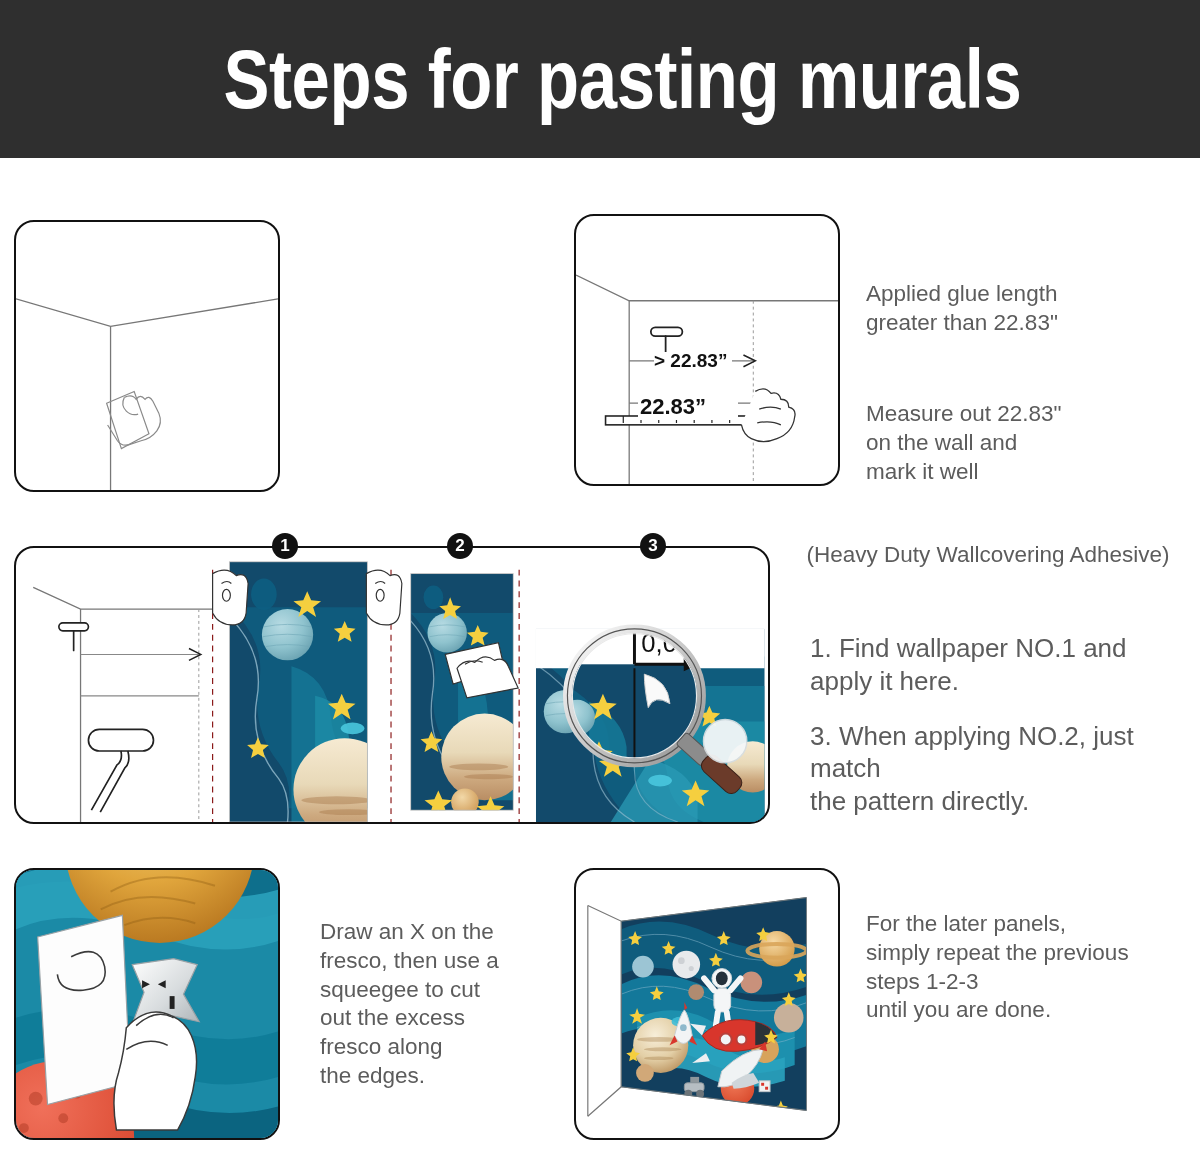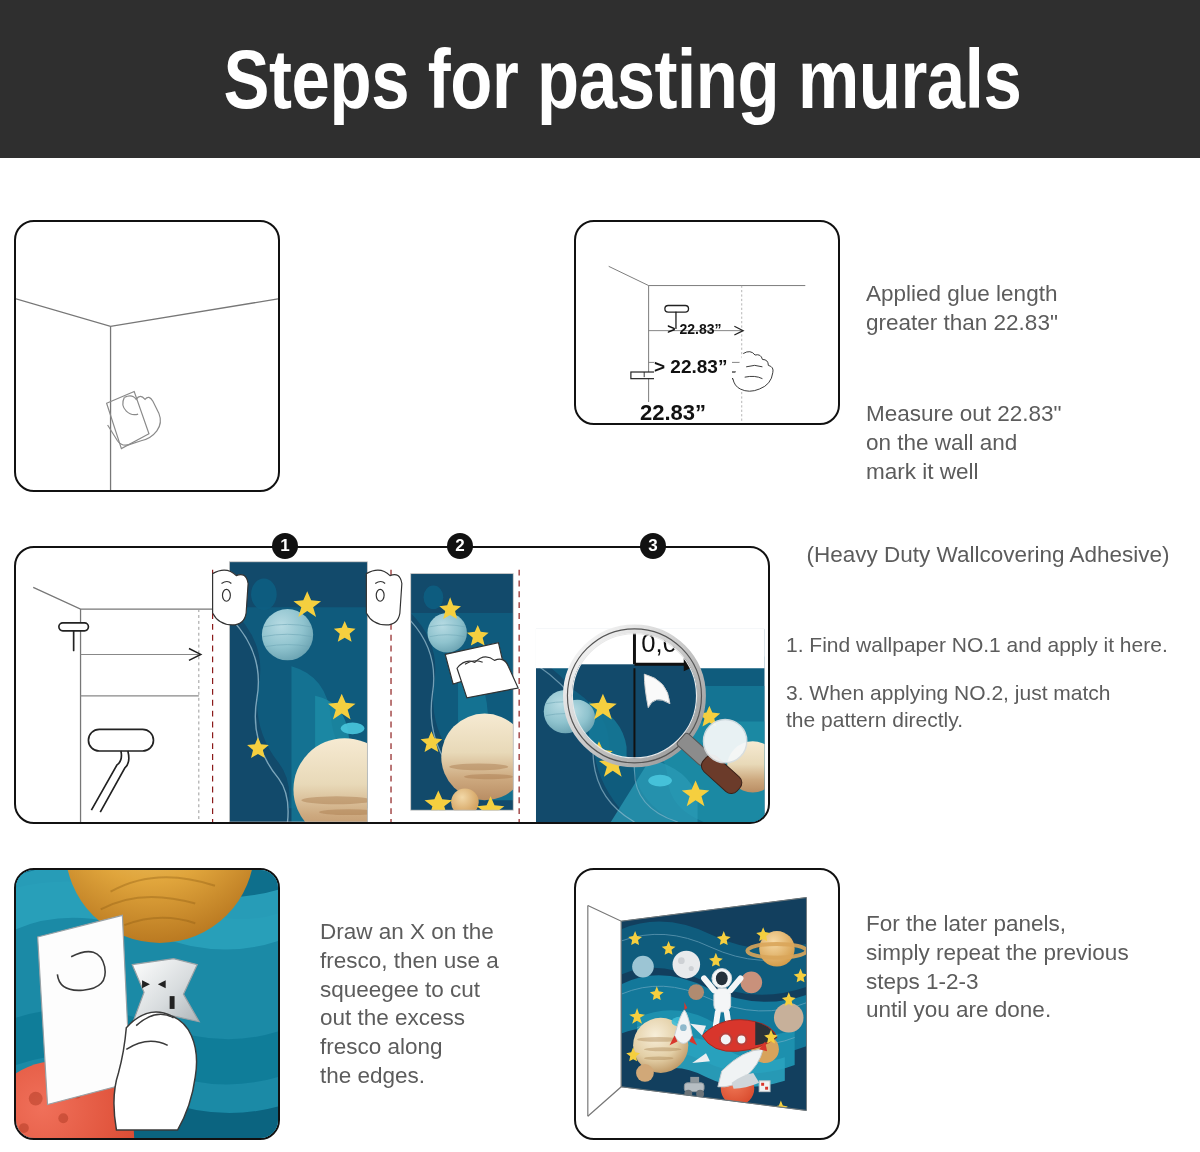--- a/index.html
+++ b/index.html
@@ -29,21 +29,21 @@
   }
   .caption {
     position: absolute; color: #5c5c5c; font-size: 22.5px; line-height: 1.28;
     font-family: "Liberation Sans", sans-serif; white-space: pre-line;
   }
 
   svg { display: block; }
 
   
   #p1 { left: 14px;  top: 220px; width: 266px; height: 272px; }
-  #p2 { left: 574px; top: 220px; width: 266px; height: 205px; }
+  #p2 { left: 574px; top: 214px; width: 266px; height: 272px; }
   #cap1 { left: 303px; top: 246px; width: 250px; }
   #cap2a { left: 866px; top: 280px; width: 300px; }
   #cap2b { left: 866px; top: 400px; width: 300px; }
 
   
   #pmid { left: 14px; top: 546px; width: 756px; height: 278px; }
   .badge {
     position: absolute; width: 26px; height: 26px; border-radius: 50%;
     background: #111; color: #fff; font-size: 17px; font-weight: 700;
     display: flex; align-items: center; justify-content: center;
@@ -51,21 +51,21 @@
   }
   #b1 { left: 272px; top: 533px; }
   #b2 { left: 447px; top: 533px; }
   #b3 { left: 640px; top: 533px; }
 
   #useHead {
     position: absolute; left: 778px; top: 540px; width: 420px;
     text-align: center; color: #5c5c5c; font-size: 22.5px; line-height: 1.3;
   }
   #instr { position: absolute; left: 786px; top: 632px; width: 400px; }
-  #instr p { color: #5c5c5c; font-size: 21px; line-height: 1.26; margin-bottom: 22px; }
+  #instr p { color: #5c5c5c; font-size: 26px; line-height: 1.26; margin-bottom: 22px; margin-left: 24px; }
 
   
   #p4 { left: 14px;  top: 868px; width: 266px; height: 272px; }
   #p5 { left: 574px; top: 868px; width: 266px; height: 272px; }
   #cap4 { left: 305px; top: 918px; width: 245px; margin-left: 15px; }
   #cap5 { left: 866px; top: 910px; width: 330px; }
 
   .fill { position: absolute; left: 0; top: 0; width: 100%; height: 100%; }
 </style>
 </head>

